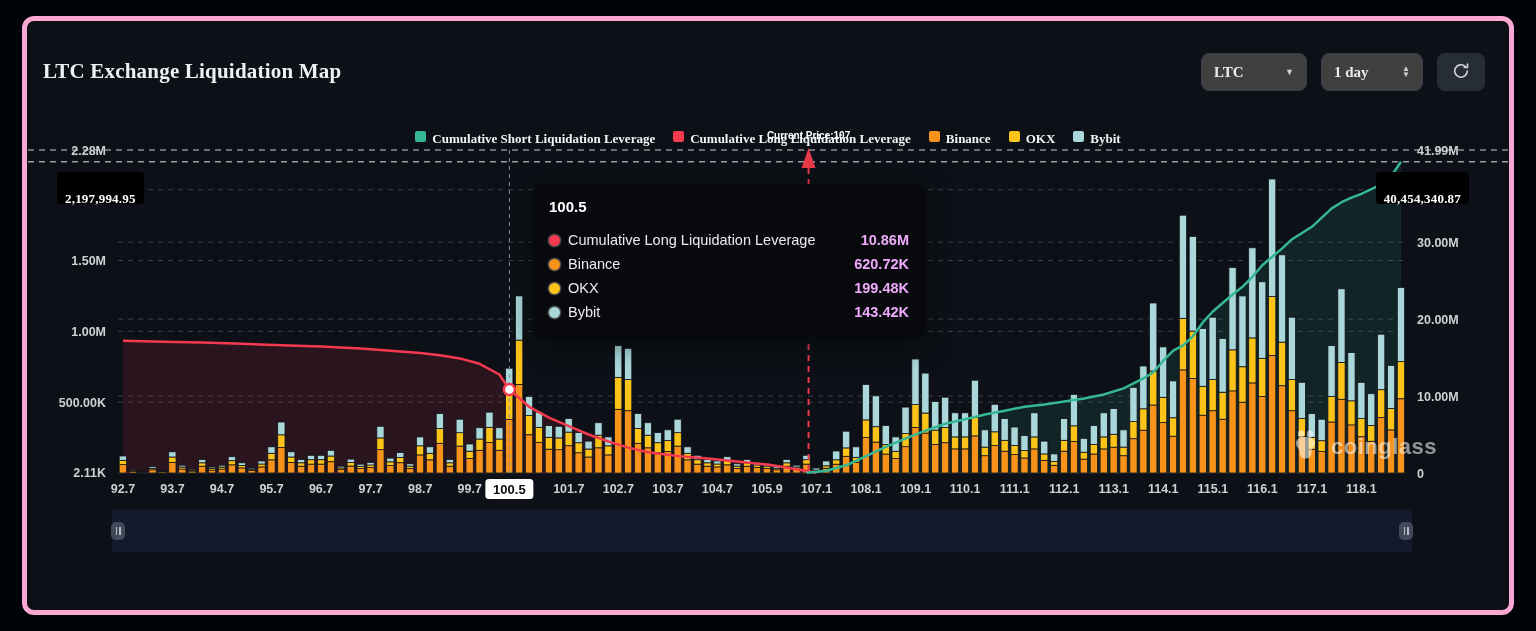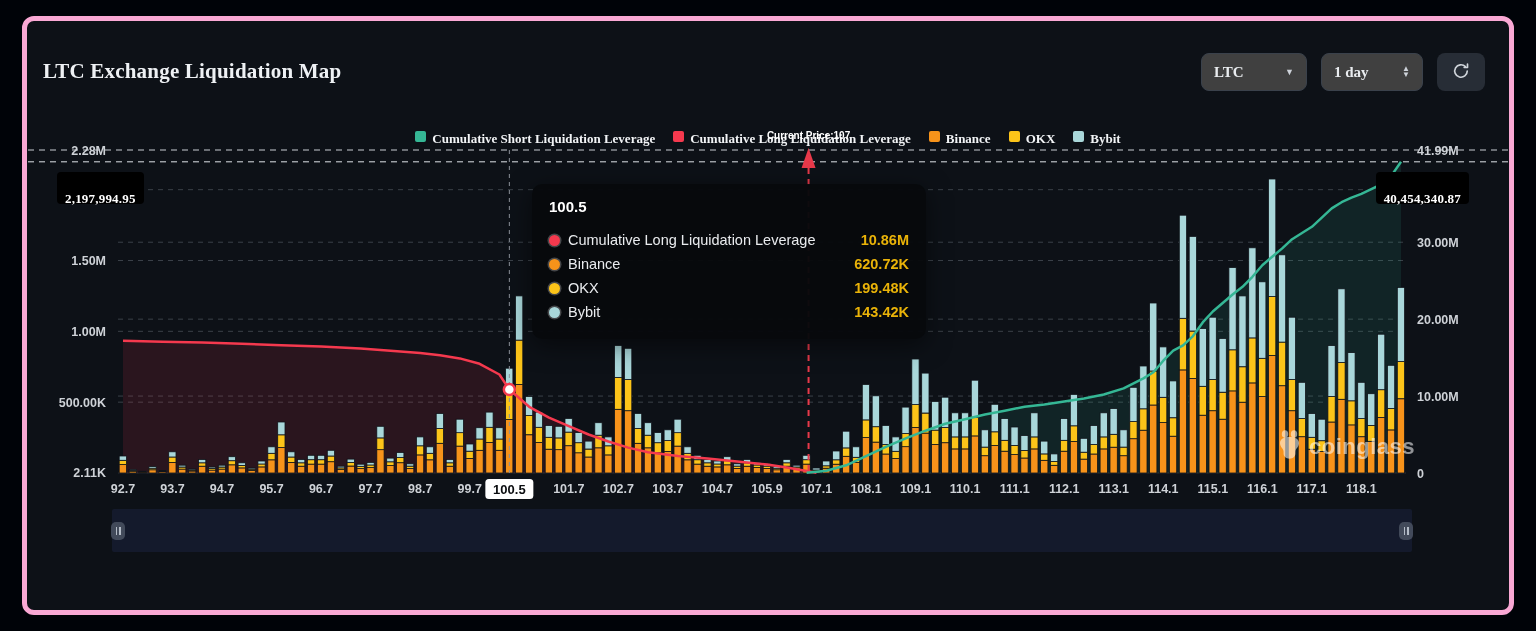--- a/index.html
+++ b/index.html
@@ -32,23 +32,23 @@
   .axis-badge.left { left:30px; }
   .axis-badge.right { right:40px;text-align:right; }
   #chart-svg { position:absolute; left:0; top:0; }
   .tooltip { position:absolute; left:532px; top:184px; width:394px; background:rgba(7,9,12,.97);
              border-radius:10px; padding:14px 17px 15px 17px; z-index:6;
              box-shadow:0 6px 24px rgba(0,0,0,.5); }
   .tooltip-title { font-size:15px; font-weight:700; color:#fff; margin-bottom:13px; }
   .tooltip-row { display:flex; align-items:center; gap:8px; height:24px; }
   .tooltip-dot { width:11px; height:11px; border-radius:50%; box-shadow:0 0 0 1.5px rgba(255,255,255,.25); }
   .tooltip-label { font-size:14.5px; color:#e9ebee; flex:1; }
-  .tooltip-value { font-size:14.5px; font-weight:700; color:#eab308; }
-  .watermark { position:absolute; left:1277px; top:430px; display:flex; align-items:center; gap:6px;
-               color:rgba(255,255,255,.55); z-index:4; }
+  .tooltip-value { font-size:14.5px; font-weight:700; color:#f0abfc; }
+  .watermark { position:absolute; left:1277px; top:430px; display:flex; align-items:center; gap:12px;
+               color:rgba(255,255,255,.55); z-index:4;padding-left:16px; }
   .watermark-text { font-size:22px; font-weight:700; letter-spacing:.5px; }
   .navigator { position:absolute; left:112px; top:509px; width:1300px; height:43px;
                background:#141a2c; border-radius:2px; cursor:grab; }
   .nav-handle { position:absolute; top:50%; transform:translate(-50%,-50%); width:14px; height:18px;
                 background:#424a5a; border-radius:5px; display:flex; align-items:center;
                 justify-content:center; gap:2px; cursor:ew-resize; }
   .nav-handle span { display:block; width:1.5px; height:8px; background:#b4bcc7; }
   .nav-handle.left { left:6px; } .nav-handle.right { left:1294px; }
 </style>
 </head>

